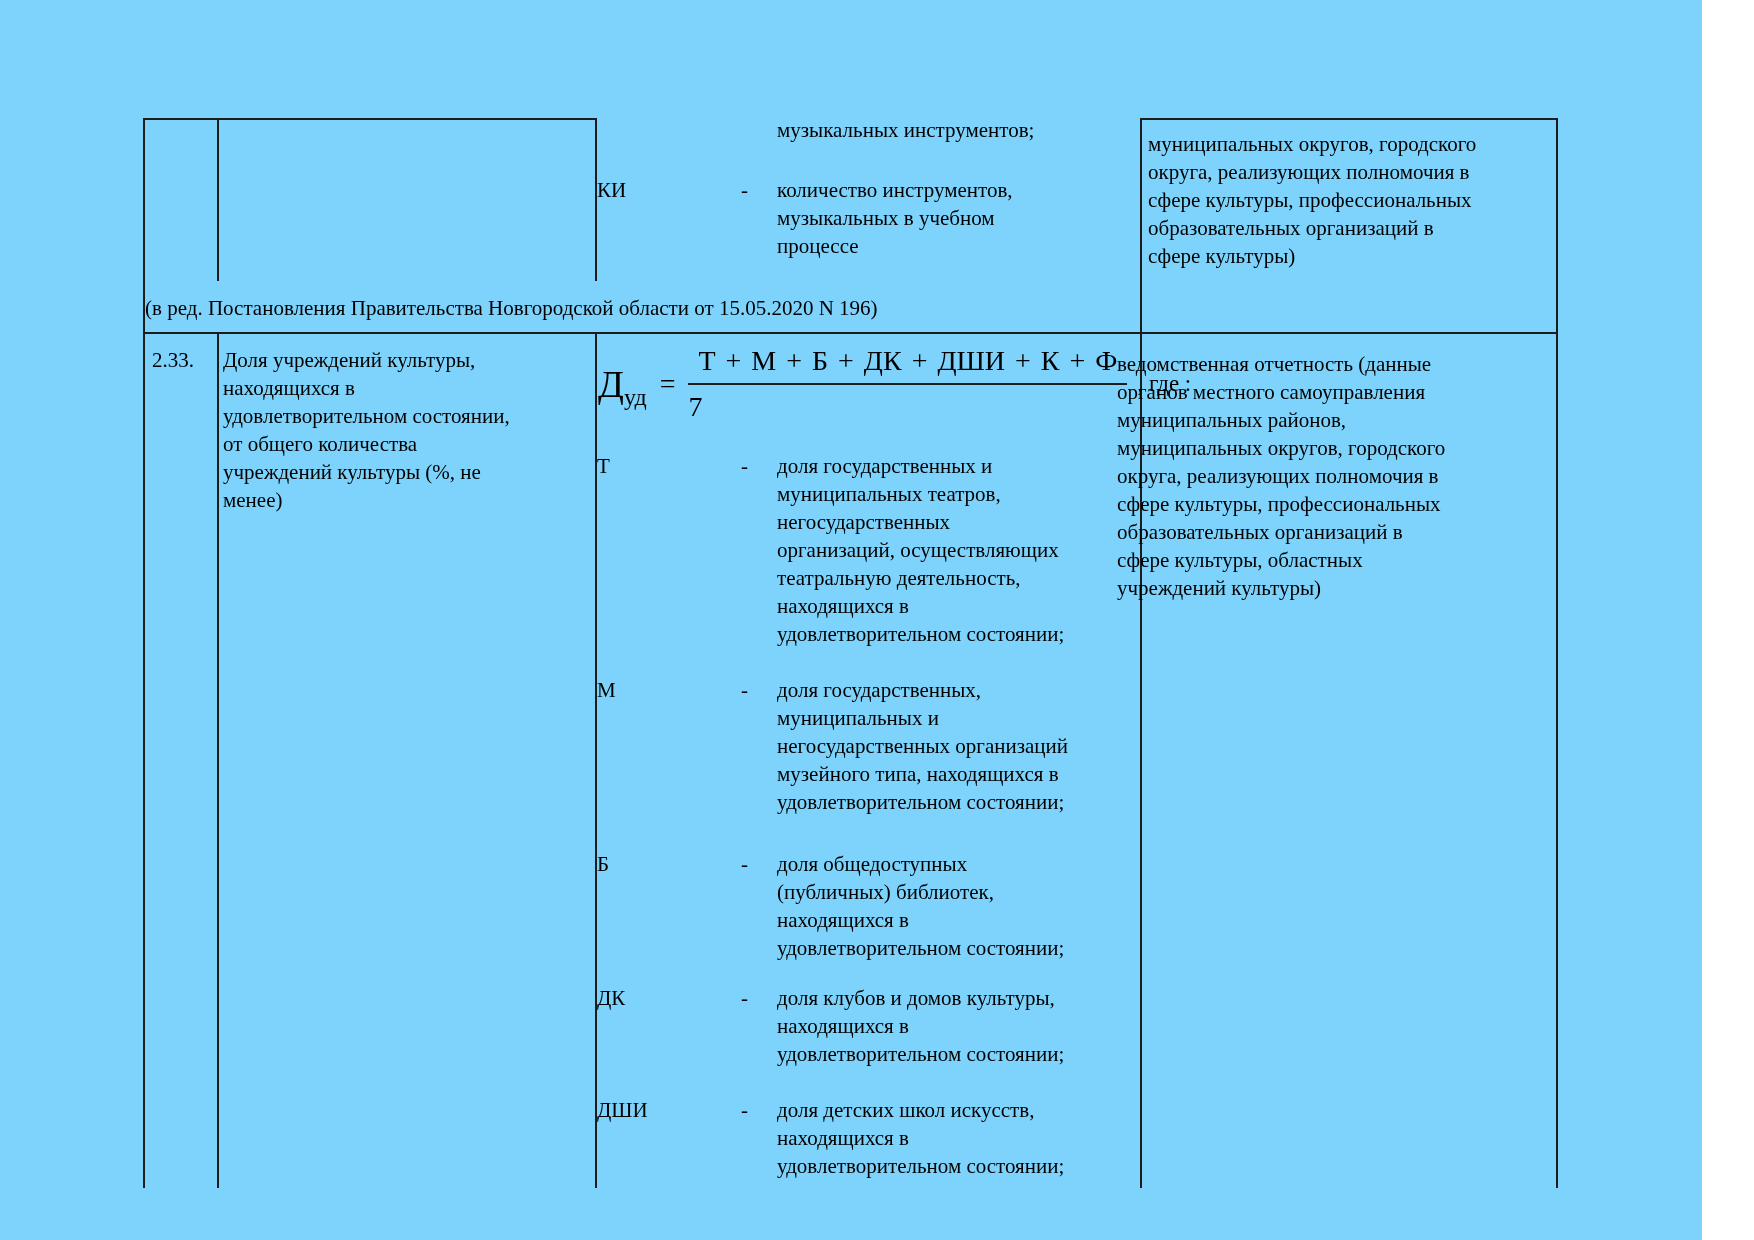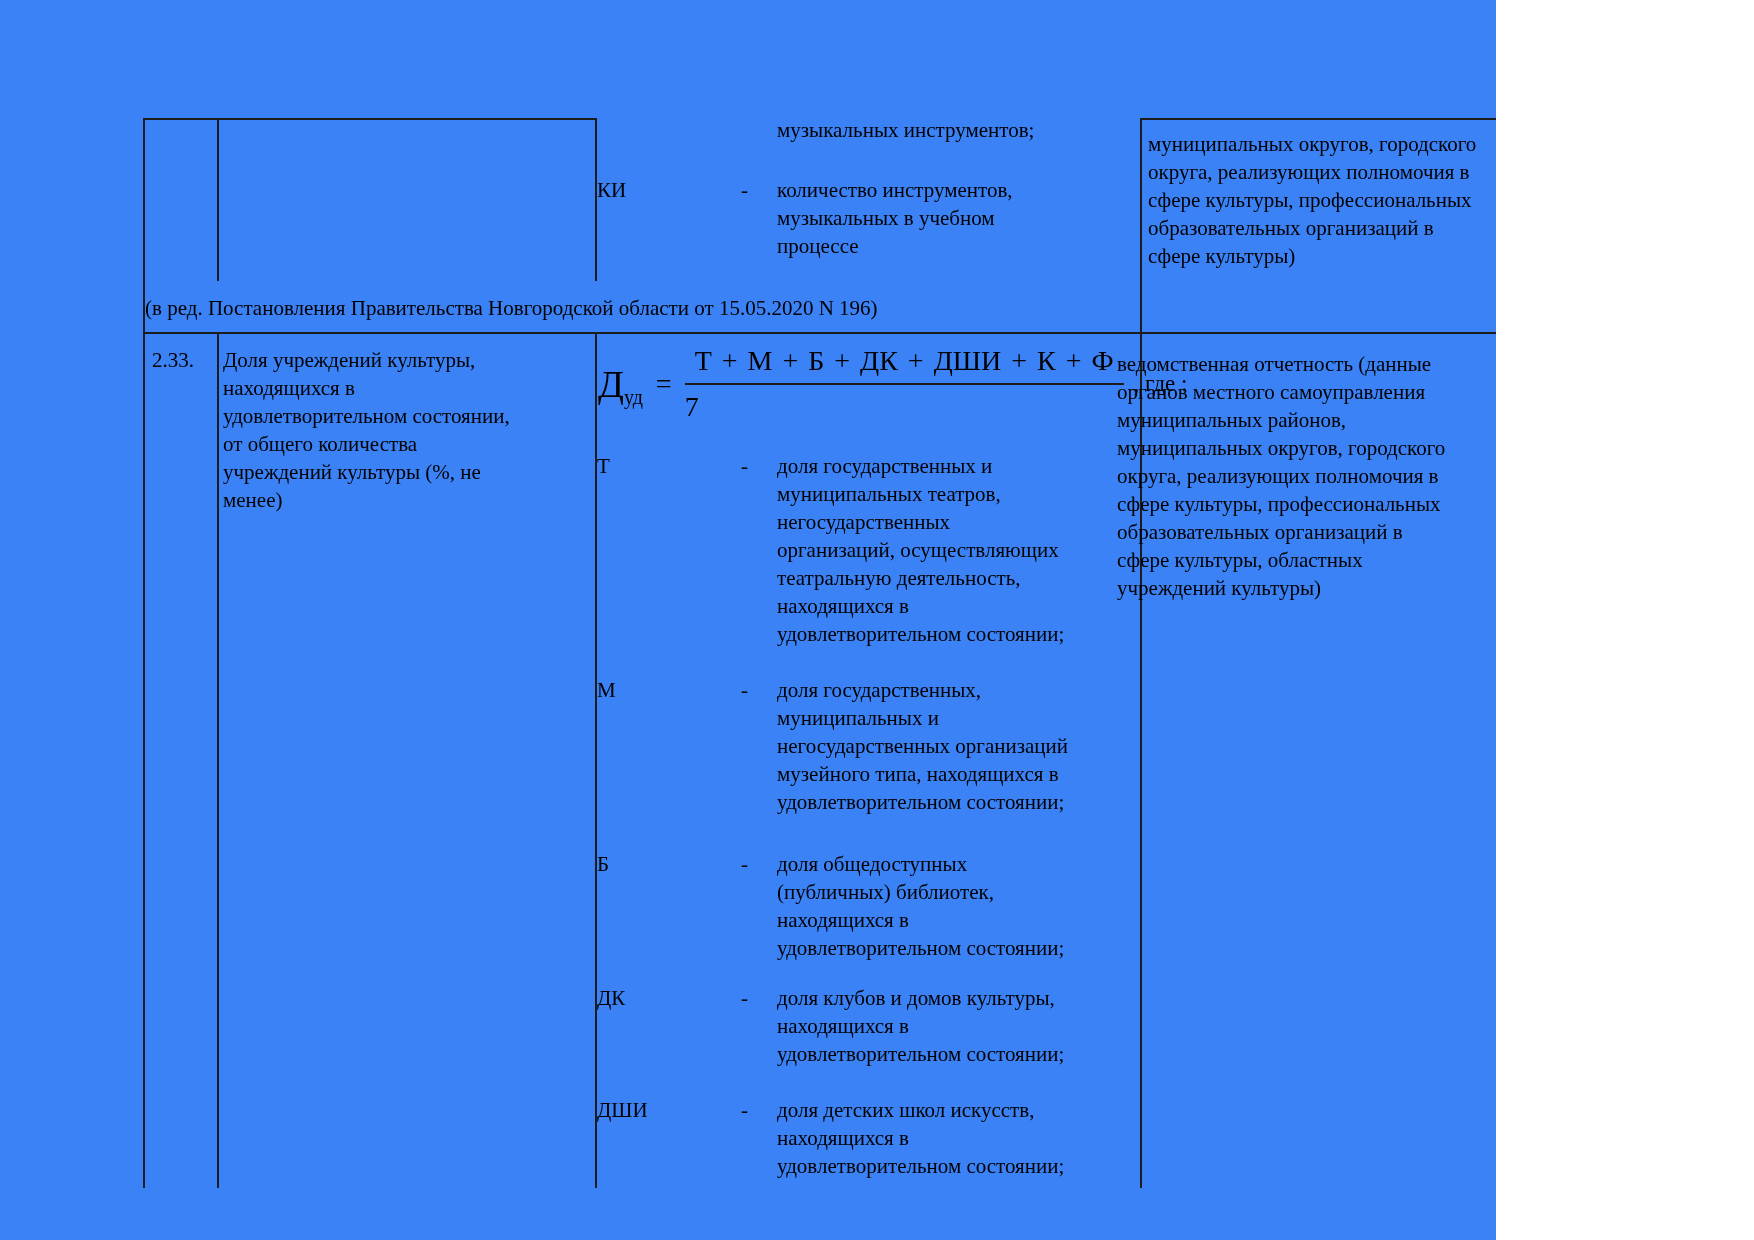--- a/index.html
+++ b/index.html
@@ -1,21 +1,21 @@
 <!DOCTYPE html>
 <html><head>
 <meta charset="utf-8">
 <style>
   * { margin: 0; padding: 0; box-sizing: border-box; }
   html, body { background: #ffffff; }
   .page {
     position: relative;
-    width: 1496px;
+    width: 1702px;
     height: 1240px;
-    background: #3b82f6;
+    background: #7dd3fc;
     font-family: "Liberation Serif", "DejaVu Serif", serif;
     font-size: 21px;
     line-height: 28px;
     color: #000000;
     overflow: hidden;
   }
   .abs { position: absolute; }
   .ml  { white-space: pre-line; }
   .bl  { position: absolute; background: #1c1c1c; }
 
@@ -46,21 +46,21 @@
   #t-num         { left:152px;  top:346px; width:60px;  }
   #t-indicator   { left:223px;  top:346px; width:364px; }
   #t-src-233     { left:1117px; top:350px; width:404px; }
 
   
   #formula {
     left: 598px; top: 340px; height: 88px;
     display: flex; align-items: center;
   }
   .f-lhs   { font-size: 38px; line-height: 1; }
-  .f-sub   { font-size: 20px; position: relative; top: 0.35em; }
+  .f-sub   { font-size: 24px; position: relative; top: 0.35em; }
   .f-eq    { font-size: 28px; margin: 0 13px; }
   .f-frac  { text-align: left; }
   .f-num   { font-size: 28px; line-height: 1.25; padding: 0 10px 5px 10px;
              border-bottom: 2px solid #1c1c1c; word-spacing: 3px; }
   .f-den   { font-size: 28px; line-height: 1.3; padding-top: 4px; }
   .f-where { font-size: 23px; margin-left: 10px; }
 
   
   .var-label { left: 597px; width: 140px; position: absolute; }
   .var-dash  { left: 741px; position: absolute; }

